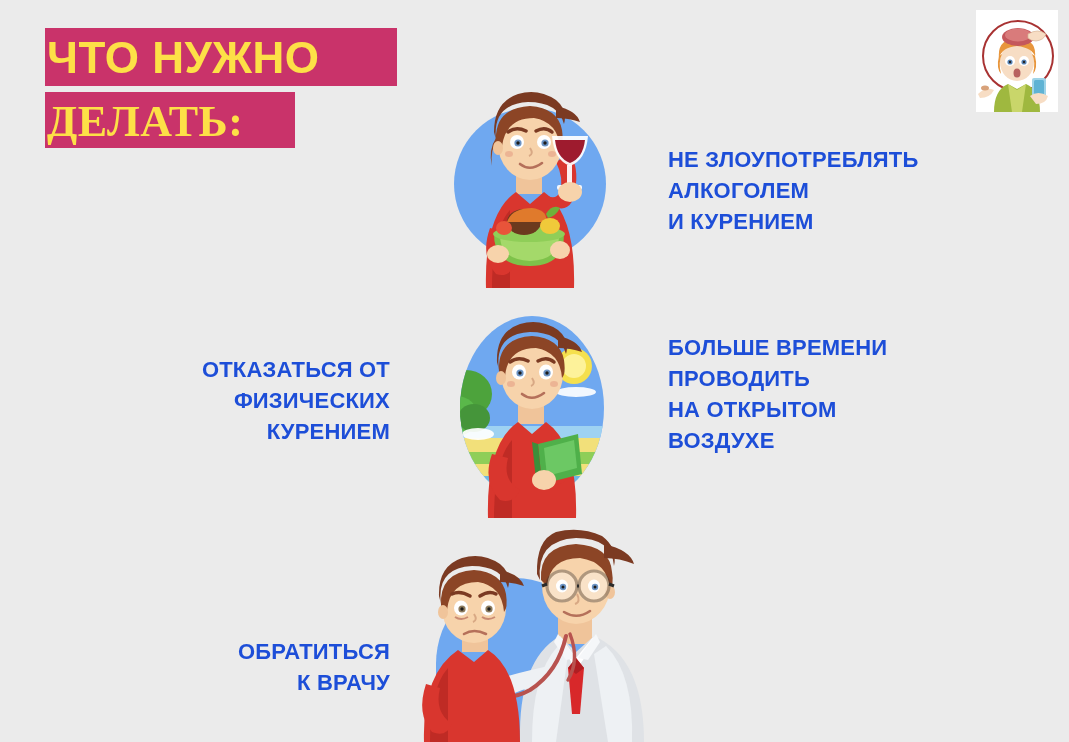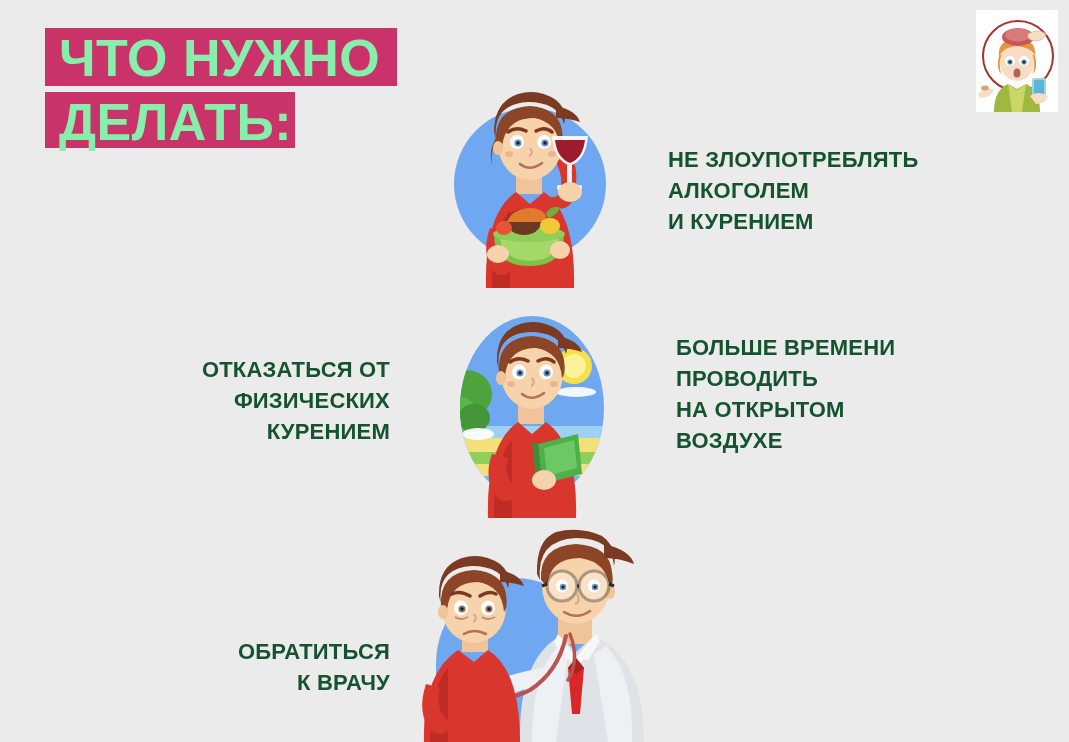--- a/index.html
+++ b/index.html
@@ -8,37 +8,37 @@
     width:1069px;height:742px;
     background:#ebebeb;
     font-family:"Liberation Sans","DejaVu Sans",sans-serif;
     overflow:hidden;position:relative;
   }
   .poster{position:relative;width:1069px;height:742px;overflow:hidden;}
 
   
   .title-block{position:absolute;left:45px;top:28px;}
   .title-bar{
-    display:block;background:#c9336a;color:#86efac;
-    font-weight:800;font-size:52px;line-height:44px;
-    letter-spacing:0.5px;padding:8px 14px 10px 14px;
+    display:block;background:#c9336a;color:#fde047;
+    font-weight:800;font-size:44px;line-height:44px;
+    letter-spacing:0.5px;padding:8px 14px 10px 2px;
     box-sizing:border-box;white-space:nowrap;
   }
   .title-bar.one{width:352px;height:58px;}
-  .title-bar.two{width:250px;height:56px;margin-top:6px;position:relative;}
+  .title-bar.two{width:250px;height:56px;margin-top:6px;position:relative;font-family:Liberation Serif, serif;}
   .title-bar.two span{position:relative;display:inline-block;}
 
   
   .row{position:absolute;left:0;width:1069px;display:block;}
   .row-1{top:90px;height:200px;}
   .row-2{top:300px;height:215px;}
   .row-3{top:520px;height:222px;}
 
   .label{
-    position:absolute;color:#14532d;font-weight:800;
+    position:absolute;color:#1d4ed8;font-weight:800;
     font-size:22px;line-height:31px;letter-spacing:0.2px;
     white-space:pre-line;
   }
   .label.left{right:679px;text-align:right;}
   .label.right{left:668px;text-align:left;}
 
   
   .art{position:absolute;overflow:hidden;}
   .art-1{left:452px;top:88px;width:160px;height:200px;}
   .art-2{left:452px;top:308px;width:160px;height:210px;}
@@ -165,21 +165,21 @@
       <rect x="105" y="97" width="25" height="5" rx="2" fill="#ffffff" opacity="0.92"></rect>
 
       <ellipse cx="118" cy="104" rx="12" ry="10" fill="#f7d3ab"></ellipse>
     </svg>
   </div>
 
   <div class="row row-2">
     <div class="label left" style="top:54px;">ОТКАЗАТЬСЯ ОТ
 ФИЗИЧЕСКИХ
 КУРЕНИЕМ</div>
-    <div class="label right" style="top:32px;margin-left:8px;">БОЛЬШЕ ВРЕМЕНИ
+    <div class="label right" style="top:32px;">БОЛЬШЕ ВРЕМЕНИ
 ПРОВОДИТЬ
 НА ОТКРЫТОМ
 ВОЗДУХЕ</div>
   </div>
 
   <div class="art art-2">
     <svg viewBox="0 0 160 210" width="160" height="210">
       <defs>
         <clipPath id="c2">
             <ellipse cx="80" cy="100" rx="72" ry="92"></ellipse>

